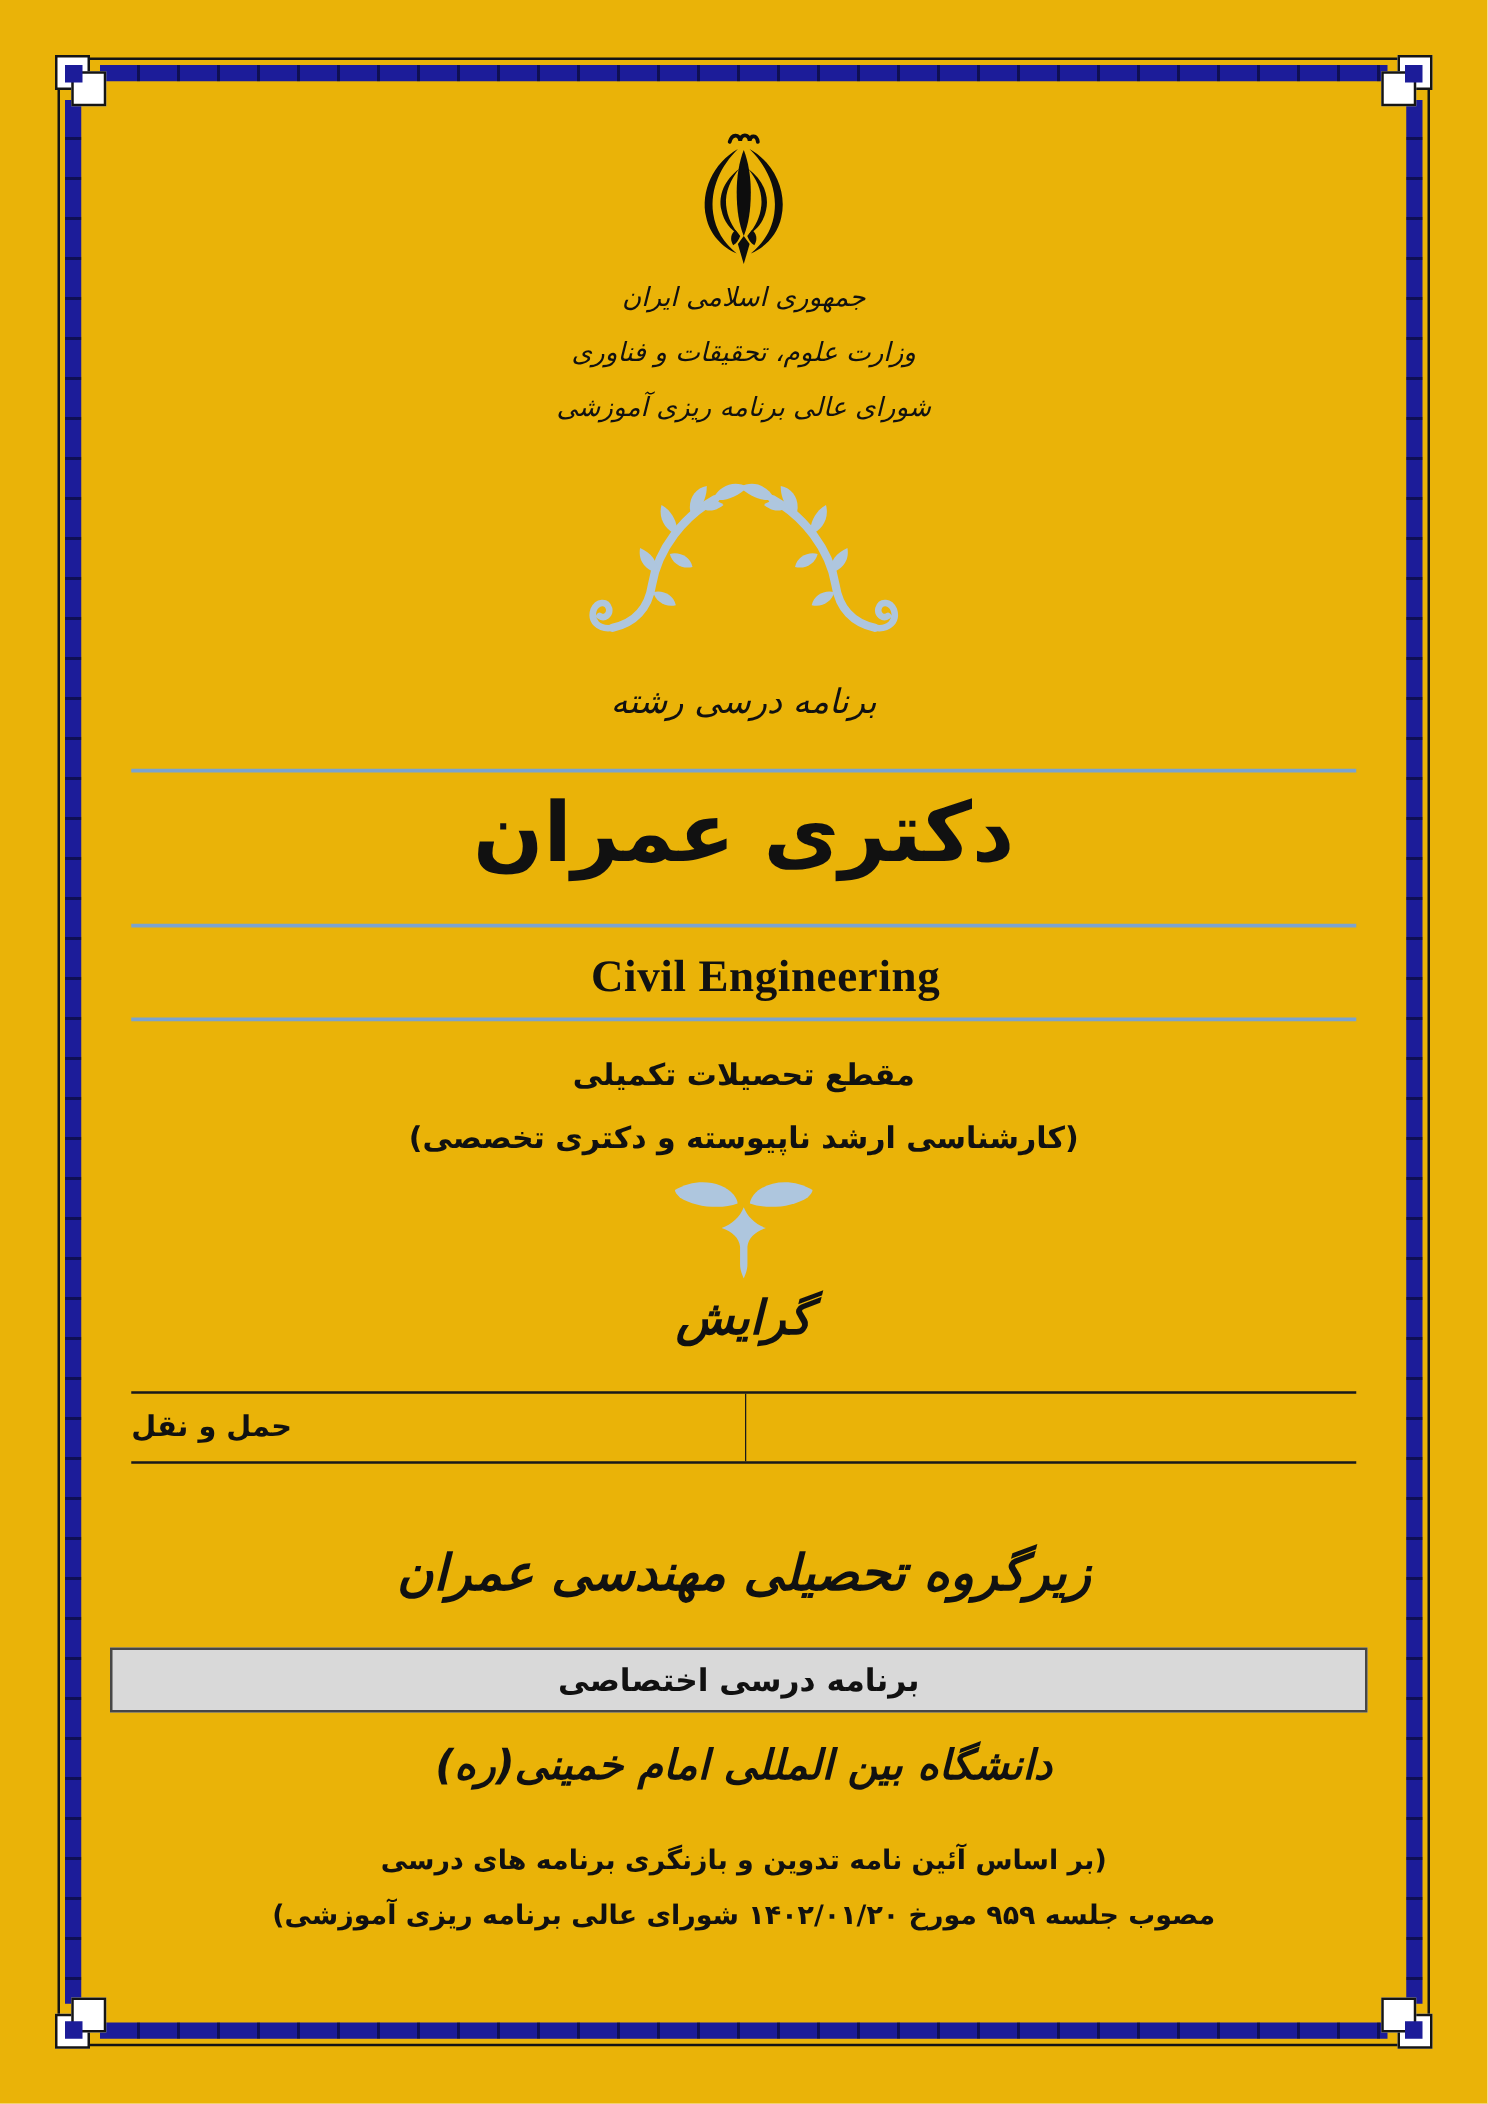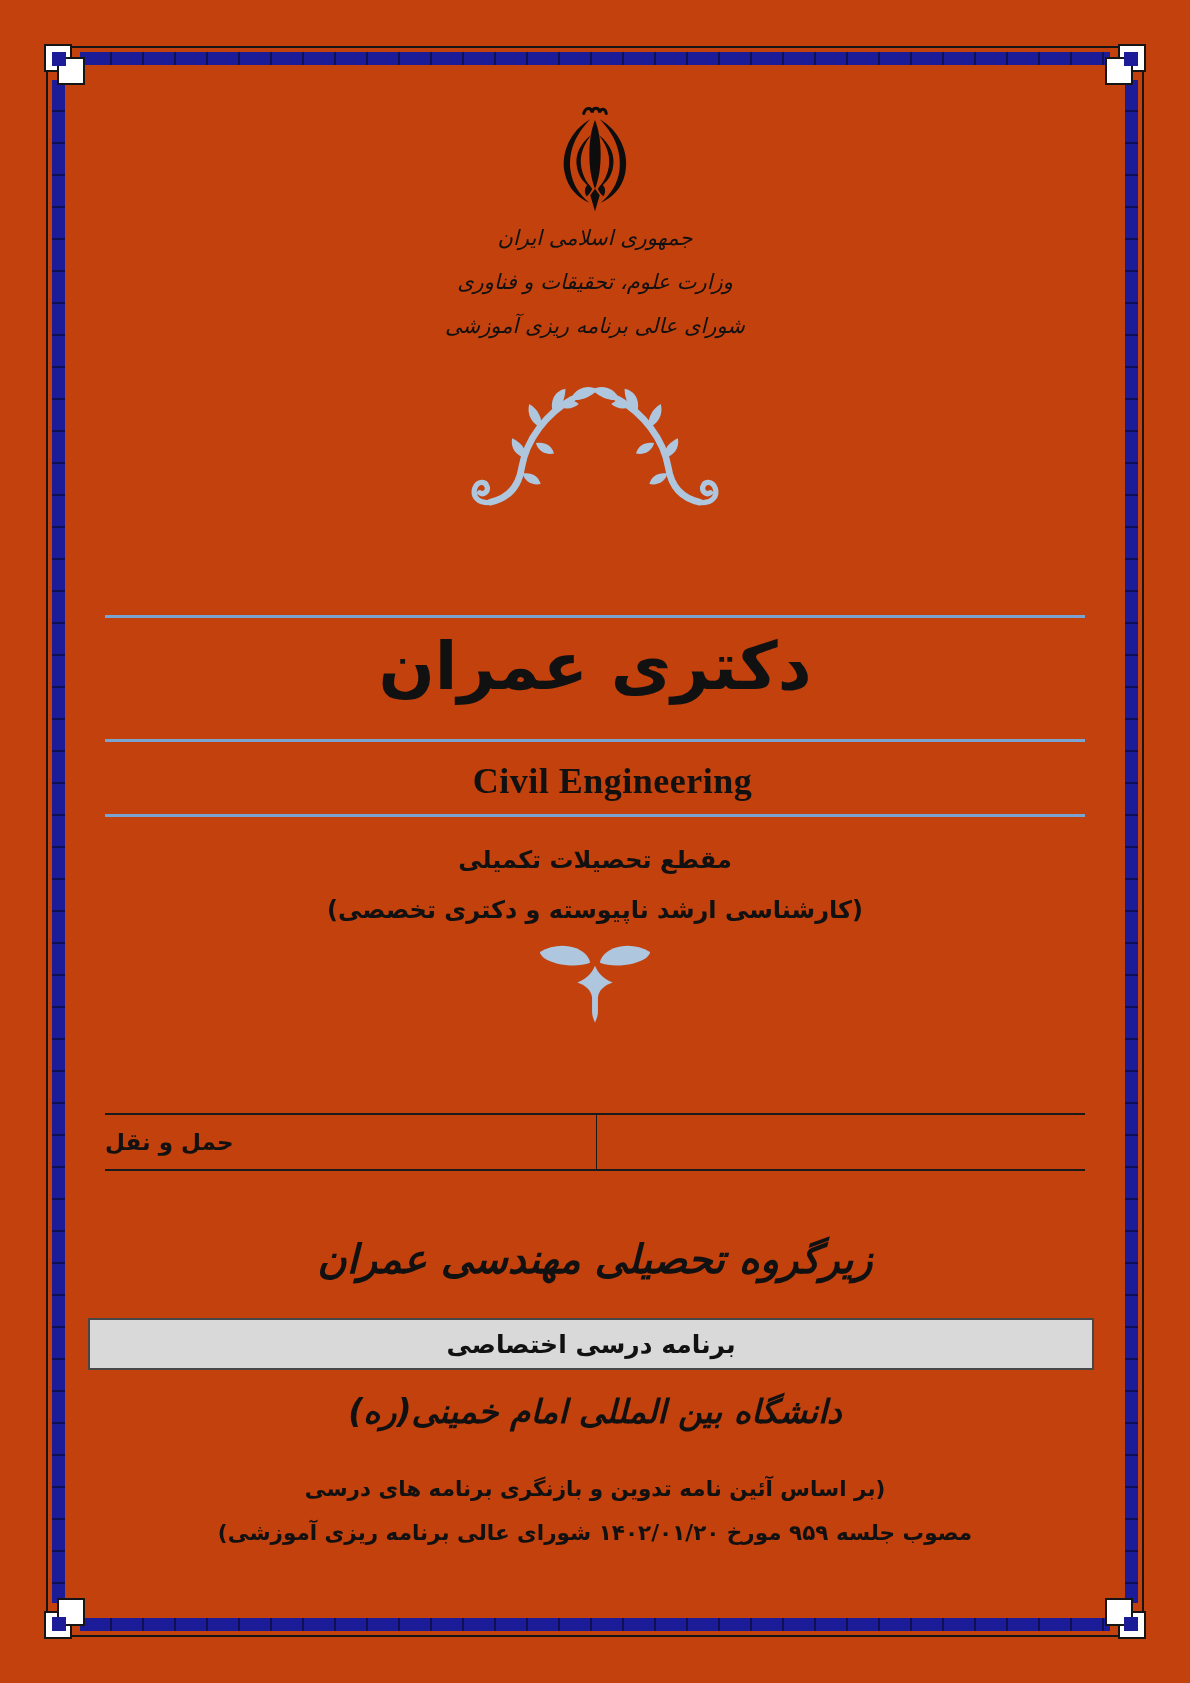--- a/index.html
+++ b/index.html
@@ -1,18 +1,18 @@
 <!DOCTYPE html>
 <html lang="fa"><head>
 <meta charset="utf-8">
 <style>
   html,body { margin:0; padding:0; background:#ffffff; }
   .page {
     position:relative; width:1190px; height:1683px; margin:0 auto;
-    background:#c2410c; overflow:hidden;
+    background:#eab308; overflow:hidden;
     font-family:"DejaVu Sans", sans-serif; color:#111;
   }
 
   
   .frame-outline { position:absolute; inset:46px; border:2px solid #151515; }
   .band { position:absolute; background-color:#1c1c99; }
   .band-h { background-image:repeating-linear-gradient(90deg, rgba(0,0,0,0) 0 30px, rgba(0,0,0,0.45) 30px 32px); }
   .band-v { background-image:repeating-linear-gradient(180deg, rgba(0,0,0,0) 0 30px, rgba(0,0,0,0.45) 30px 32px); }
   .band-top    { top:52px; left:80px; right:80px; height:13px; }
   .band-bottom { bottom:52px; left:80px; right:80px; height:13px; }
@@ -128,40 +128,42 @@
           <path d="M74,46 C64,42 58,32 61,21 C70,26 75,36 74,46 Z"></path>
           <path d="M68,62 C76,60 85,64 87,73 C78,75 70,70 68,62 Z"></path>
           <path d="M58,78 C48,76 41,68 43,57 C52,61 58,68 58,78 Z"></path>
           <path d="M54,94 C62,92 71,96 73,105 C64,107 56,102 54,94 Z"></path>
         </g>
       </g>
       <use href="#branch" transform="translate(260,0) scale(-1,1)"></use>
     </svg>
   </div>
 
+  <div class="cx prog-label calli" dir="rtl" lang="fa">برنامه درسی رشته</div>
 
   <div class="rule rule1"></div>
   <div class="cx title-fa" dir="rtl" lang="fa">دکتری عمران</div>
   <div class="rule rule2"></div>
   <div class="cx title-en">Civil Engineering</div>
   <div class="rule rule3"></div>
 
   <div class="cx level" style="top:846px" dir="rtl" lang="fa">مقطع تحصیلات تکمیلی</div>
   <div class="cx level" style="top:896px" dir="rtl" lang="fa">(کارشناسی ارشد ناپیوسته و دکتری تخصصی)</div>
 
   <div class="fleuron">
     <svg viewBox="0 0 120 84" width="118" height="83" aria-hidden="true">
       <g fill="#aec6de">
         <path d="M4,12 C20,2 42,4 52,16 C54,19 55,21 55,23 C42,28 20,26 8,18 C6,16 4,14 4,12 Z"></path>
         <path d="M116,12 C100,2 78,4 68,16 C66,19 65,21 65,23 C78,28 100,26 112,18 C114,16 116,14 116,12 Z"></path>
         <path d="M60,26 C57,34 50,40 42,43 C51,46 56,51 57,58 L57,72 C57,78 59,81 60,84 C61,81 63,78 63,72 L63,58 C64,51 69,46 78,43 C70,40 63,34 60,26 Z"></path>
       </g>
     </svg>
   </div>
 
+  <div class="cx orient-label calli" dir="rtl" lang="fa">گرایش</div>
 
   <div class="orient-table">
     <div class="orient-cell-fa" dir="rtl" lang="fa">حمل و نقل</div>
   </div>
 
   <div class="cx subgroup calli" dir="rtl" lang="fa">زیرگروه تحصیلی مهندسی عمران</div>
 
   <div class="banner" dir="rtl" lang="fa">
     <span>برنامه درسی اختصاصی</span>
   </div>

